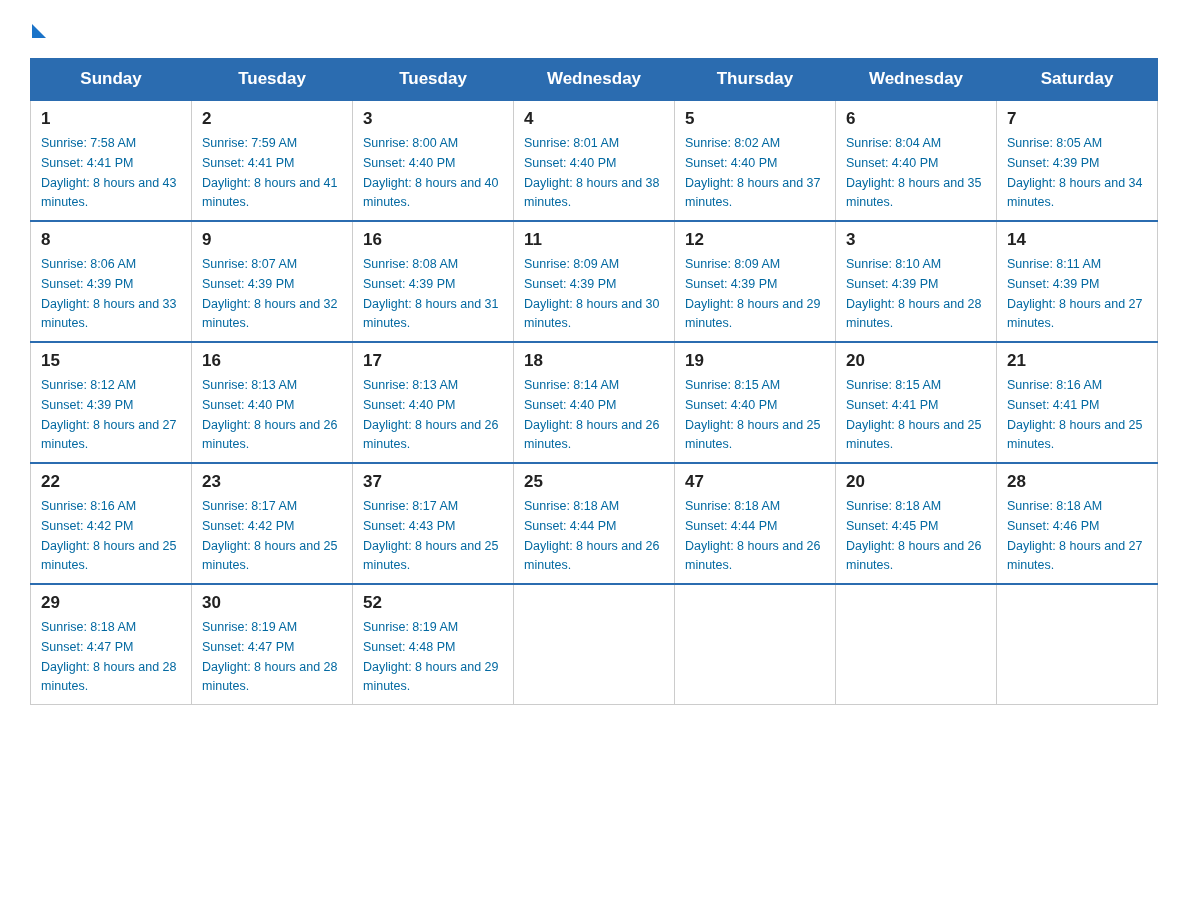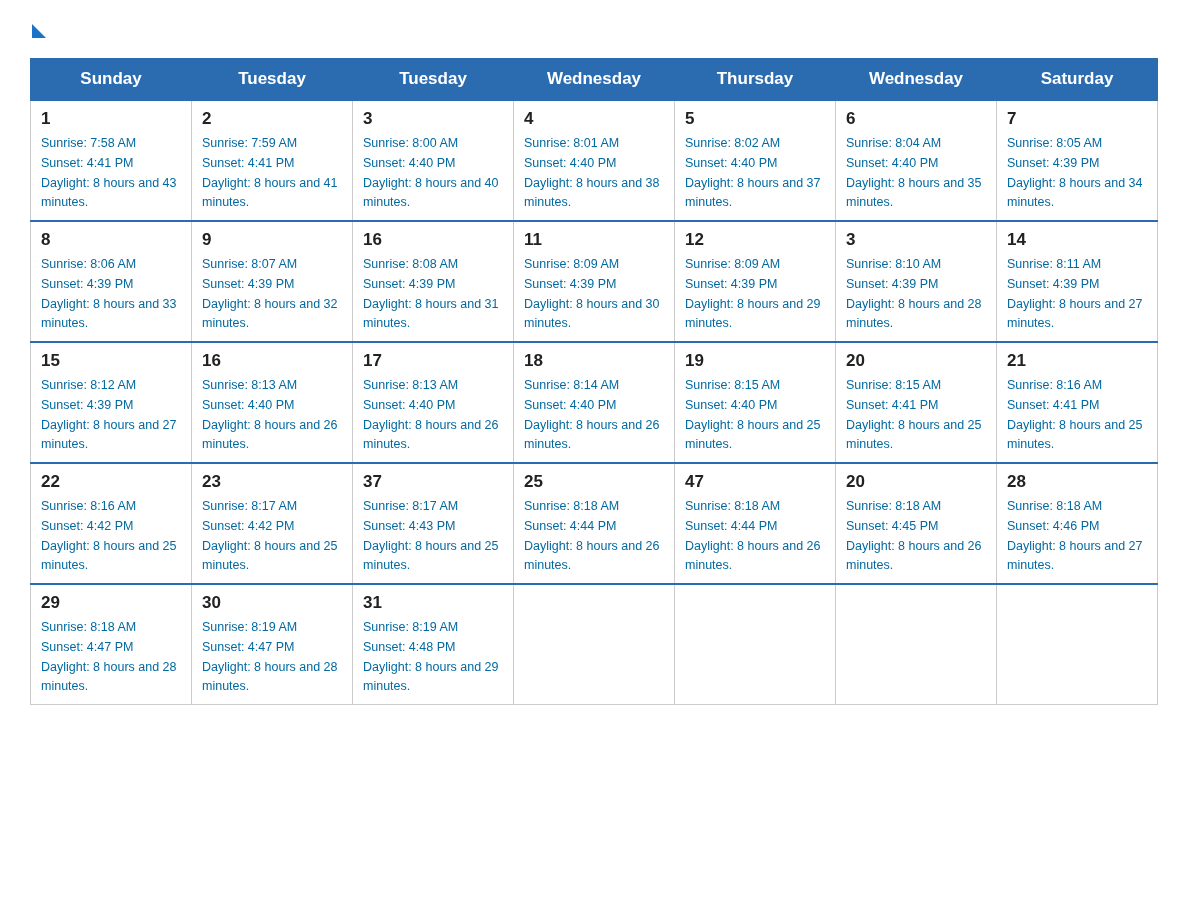--- a/index.html
+++ b/index.html
@@ -264,21 +264,21 @@
       <tr>
         <td>
         <span class="day-num">29</span>
         <span class="day-info">Sunrise: 8:18 AM<br>Sunset: 4:47 PM<br>Daylight: 8 hours and 28 minutes.</span>
       </td>
         <td>
         <span class="day-num">30</span>
         <span class="day-info">Sunrise: 8:19 AM<br>Sunset: 4:47 PM<br>Daylight: 8 hours and 28 minutes.</span>
       </td>
         <td>
-        <span class="day-num">31</span>
+        <span class="day-num">52</span>
         <span class="day-info">Sunrise: 8:19 AM<br>Sunset: 4:48 PM<br>Daylight: 8 hours and 29 minutes.</span>
       </td>
         <td class="empty-cell"></td>
         <td class="empty-cell"></td>
         <td class="empty-cell"></td>
         <td class="empty-cell"></td>
       </tr>
     </tbody>
 </table>
 

